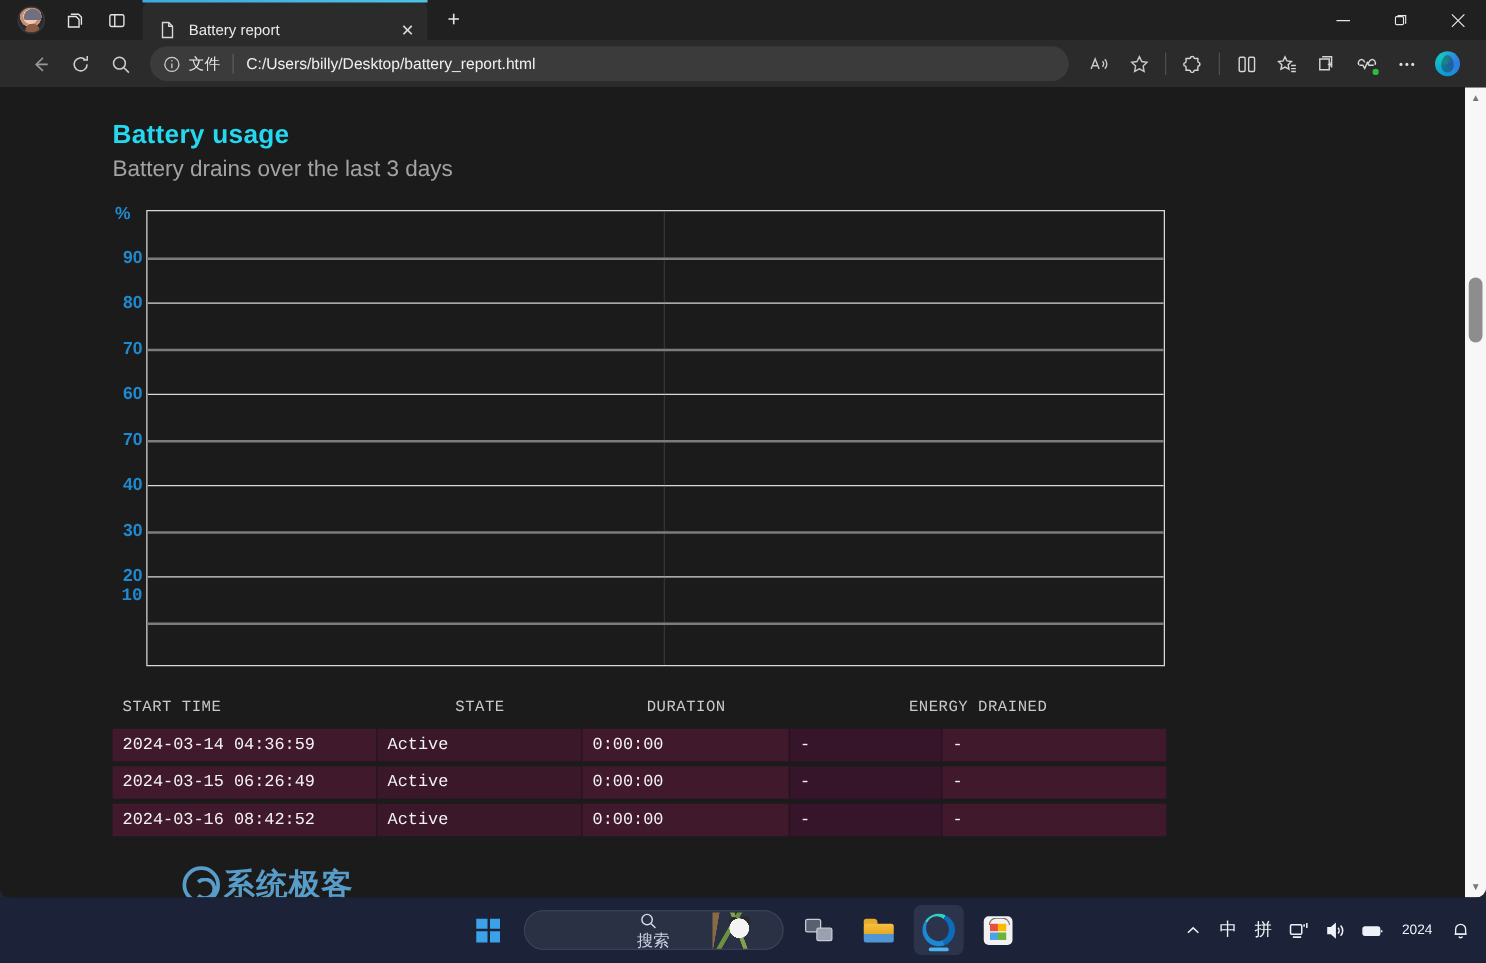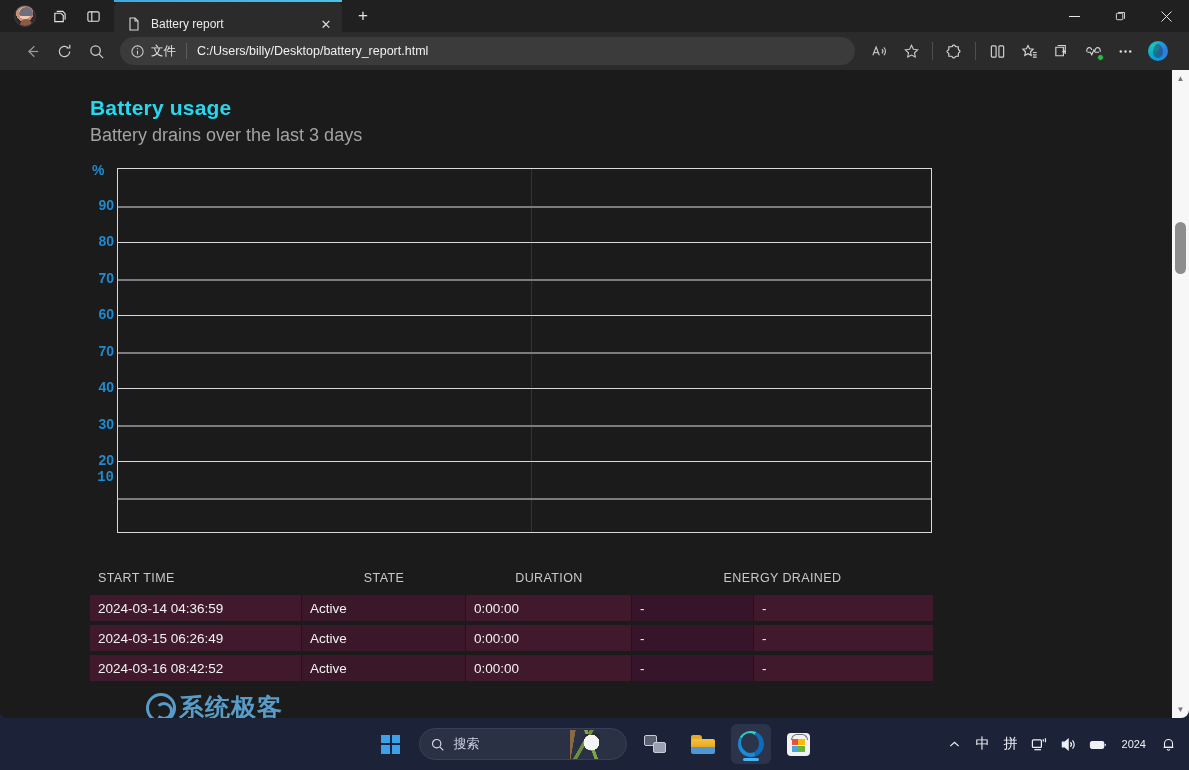--- a/index.html
+++ b/index.html
@@ -192,22 +192,22 @@
   .gridline { position: absolute; left: 0; right: 0; }
   .gridline.light { height: 1px; background: #d9d9d9; }
   .gridline.dark  { height: 2px; background: #7c7c7c; }
   .vline {
     position:absolute; top:0; bottom:0; width:1px;
     background: rgba(120,120,120,.28);
   }
 
   
   #battery-table {
-    margin-top: 18px; width: 843px;
-    border-collapse: separate; border-spacing: 0 4px;
+    margin-top: 6px; width: 843px;
+    border-collapse: separate; border-spacing: 0 4px; font-family: Liberation Mono, monospace;
   }
   #battery-table th {
     color: #c9c9c9; font-size: 12.5px; font-weight: normal;
     letter-spacing: .4px; padding: 2px 0 6px 0;
     background: transparent;
   }
   #battery-table th.left { text-align: left; padding-left: 8px; }
   #battery-table td {
     color: #f2f2f2; font-size: 13.5px;
     height: 26px; padding: 0 8px;
@@ -251,21 +251,21 @@
     position: absolute; left: 50%; transform: translateX(-50%);
     display: flex; align-items: center; gap: 8px;
   }
   #start-btn { width: 40px; height: 40px; display:flex; align-items:center; justify-content:center; }
   .win-logo { width: 19px; height: 19px; display:grid; grid-template-columns:1fr 1fr; grid-template-rows:1fr 1fr; gap:2px; }
   .win-logo i { background:#3ba1e8; display:block; }
   #search-pill {
     width: 208px; height: 32px; border-radius: 16px;
     background: #2a3145; border: 1px solid #39415a;
     display: flex; align-items: center; padding: 0 10px;
-    position: relative; overflow: hidden;
+    position: relative; overflow: hidden; flex-direction: column;
   }
   #search-pill .sp-icon { color: #d6dae6; display:flex; margin-right: 9px; }
   #search-pill .sp-text { color: #cfd4e2; font-size: 13px; }
   #panda {
     position:absolute; right:22px; top:1px; width:34px; height:30px;
     background:
       radial-gradient(circle at 63% 42%, #f4f4f4 0 28%, transparent 29%),
       radial-gradient(circle at 50% 24%, #2a2a2a 0 12%, transparent 13%),
       radial-gradient(circle at 77% 24%, #2a2a2a 0 12%, transparent 13%),
       linear-gradient(120deg, transparent 0 38%, #6d8f3e 39% 46%, transparent 47%),

